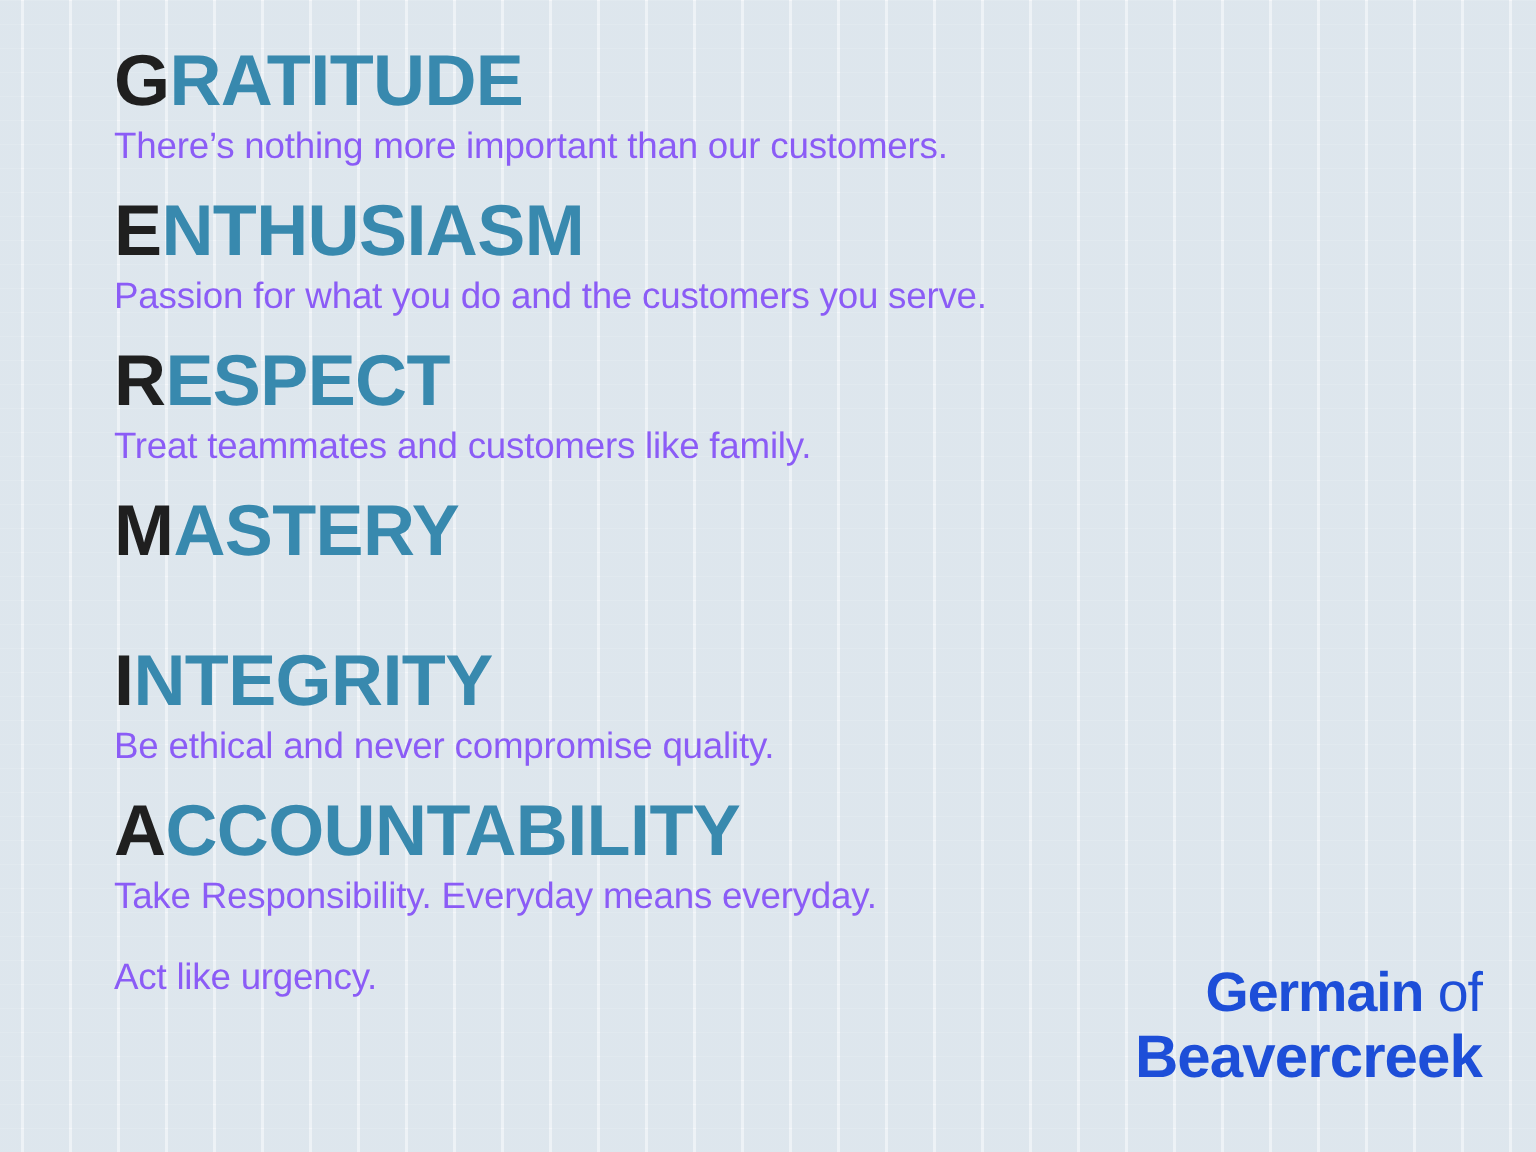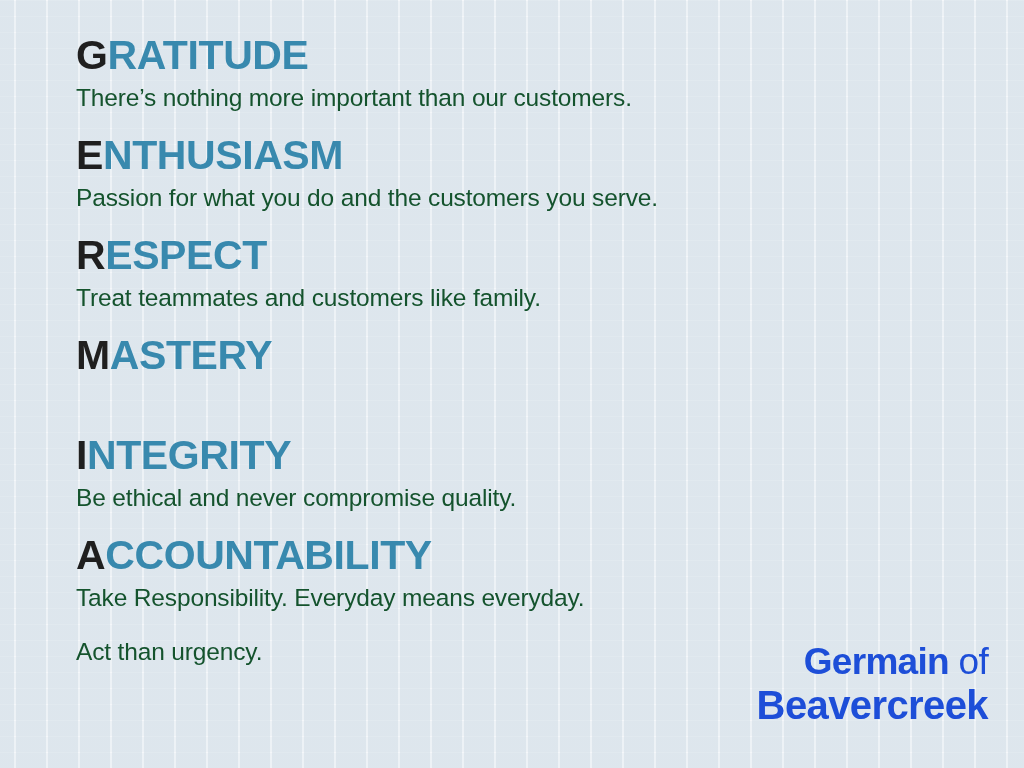--- a/index.html
+++ b/index.html
@@ -58,21 +58,21 @@
 
   .value-block {
     height: 100px;
     position: relative;
   }
 
   .value-heading {
     margin: 0;
     font-family: "Liberation Sans", sans-serif;
     font-weight: bold;
-    font-size: 41px;
+    font-size: 48px;
     line-height: 46px;
     letter-spacing: -0.4px;
     white-space: nowrap;
   }
 
   .value-heading .lead {
     color: #1f1f1f;
   }
 
   .value-heading .rest {
@@ -80,21 +80,21 @@
   }
 
   .value-desc {
     margin: 0;
     padding-top: 5px;
     font-family: "Liberation Sans", sans-serif;
     font-weight: normal;
     font-size: 24.5px;
     line-height: 30px;
     letter-spacing: -0.15px;
-    color: #14532d;
+    color: #8b5cf6;
     white-space: nowrap;
   }
 
   
   #brand {
     position: absolute;
     right: 36px;
     bottom: 40px;
     text-align: right;
     line-height: 1;
@@ -161,21 +161,21 @@
         <h2 class="value-heading"><span class="lead">I</span><span class="rest">NTEGRITY</span></h2>
         <p class="value-desc">Be ethical and never compromise quality.</p>
       </div>
 
       <div class="value-block">
         <h2 class="value-heading"><span class="lead">A</span><span class="rest">CCOUNTABILITY</span></h2>
         <p class="value-desc">Take Responsibility. Everyday means everyday.</p>
       </div>
 
       <div class="value-block">
-        <p class="value-desc">Act than urgency.</p>
+        <p class="value-desc">Act like urgency.</p>
       </div>
 
     </div>
 
     <div id="brand">
       <div class="brand-line-1"><span class="brand-name">Germain</span><span class="brand-of"> of</span></div>
       <div class="brand-line-2">Beavercreek</div>
     </div>
 
   </div>

